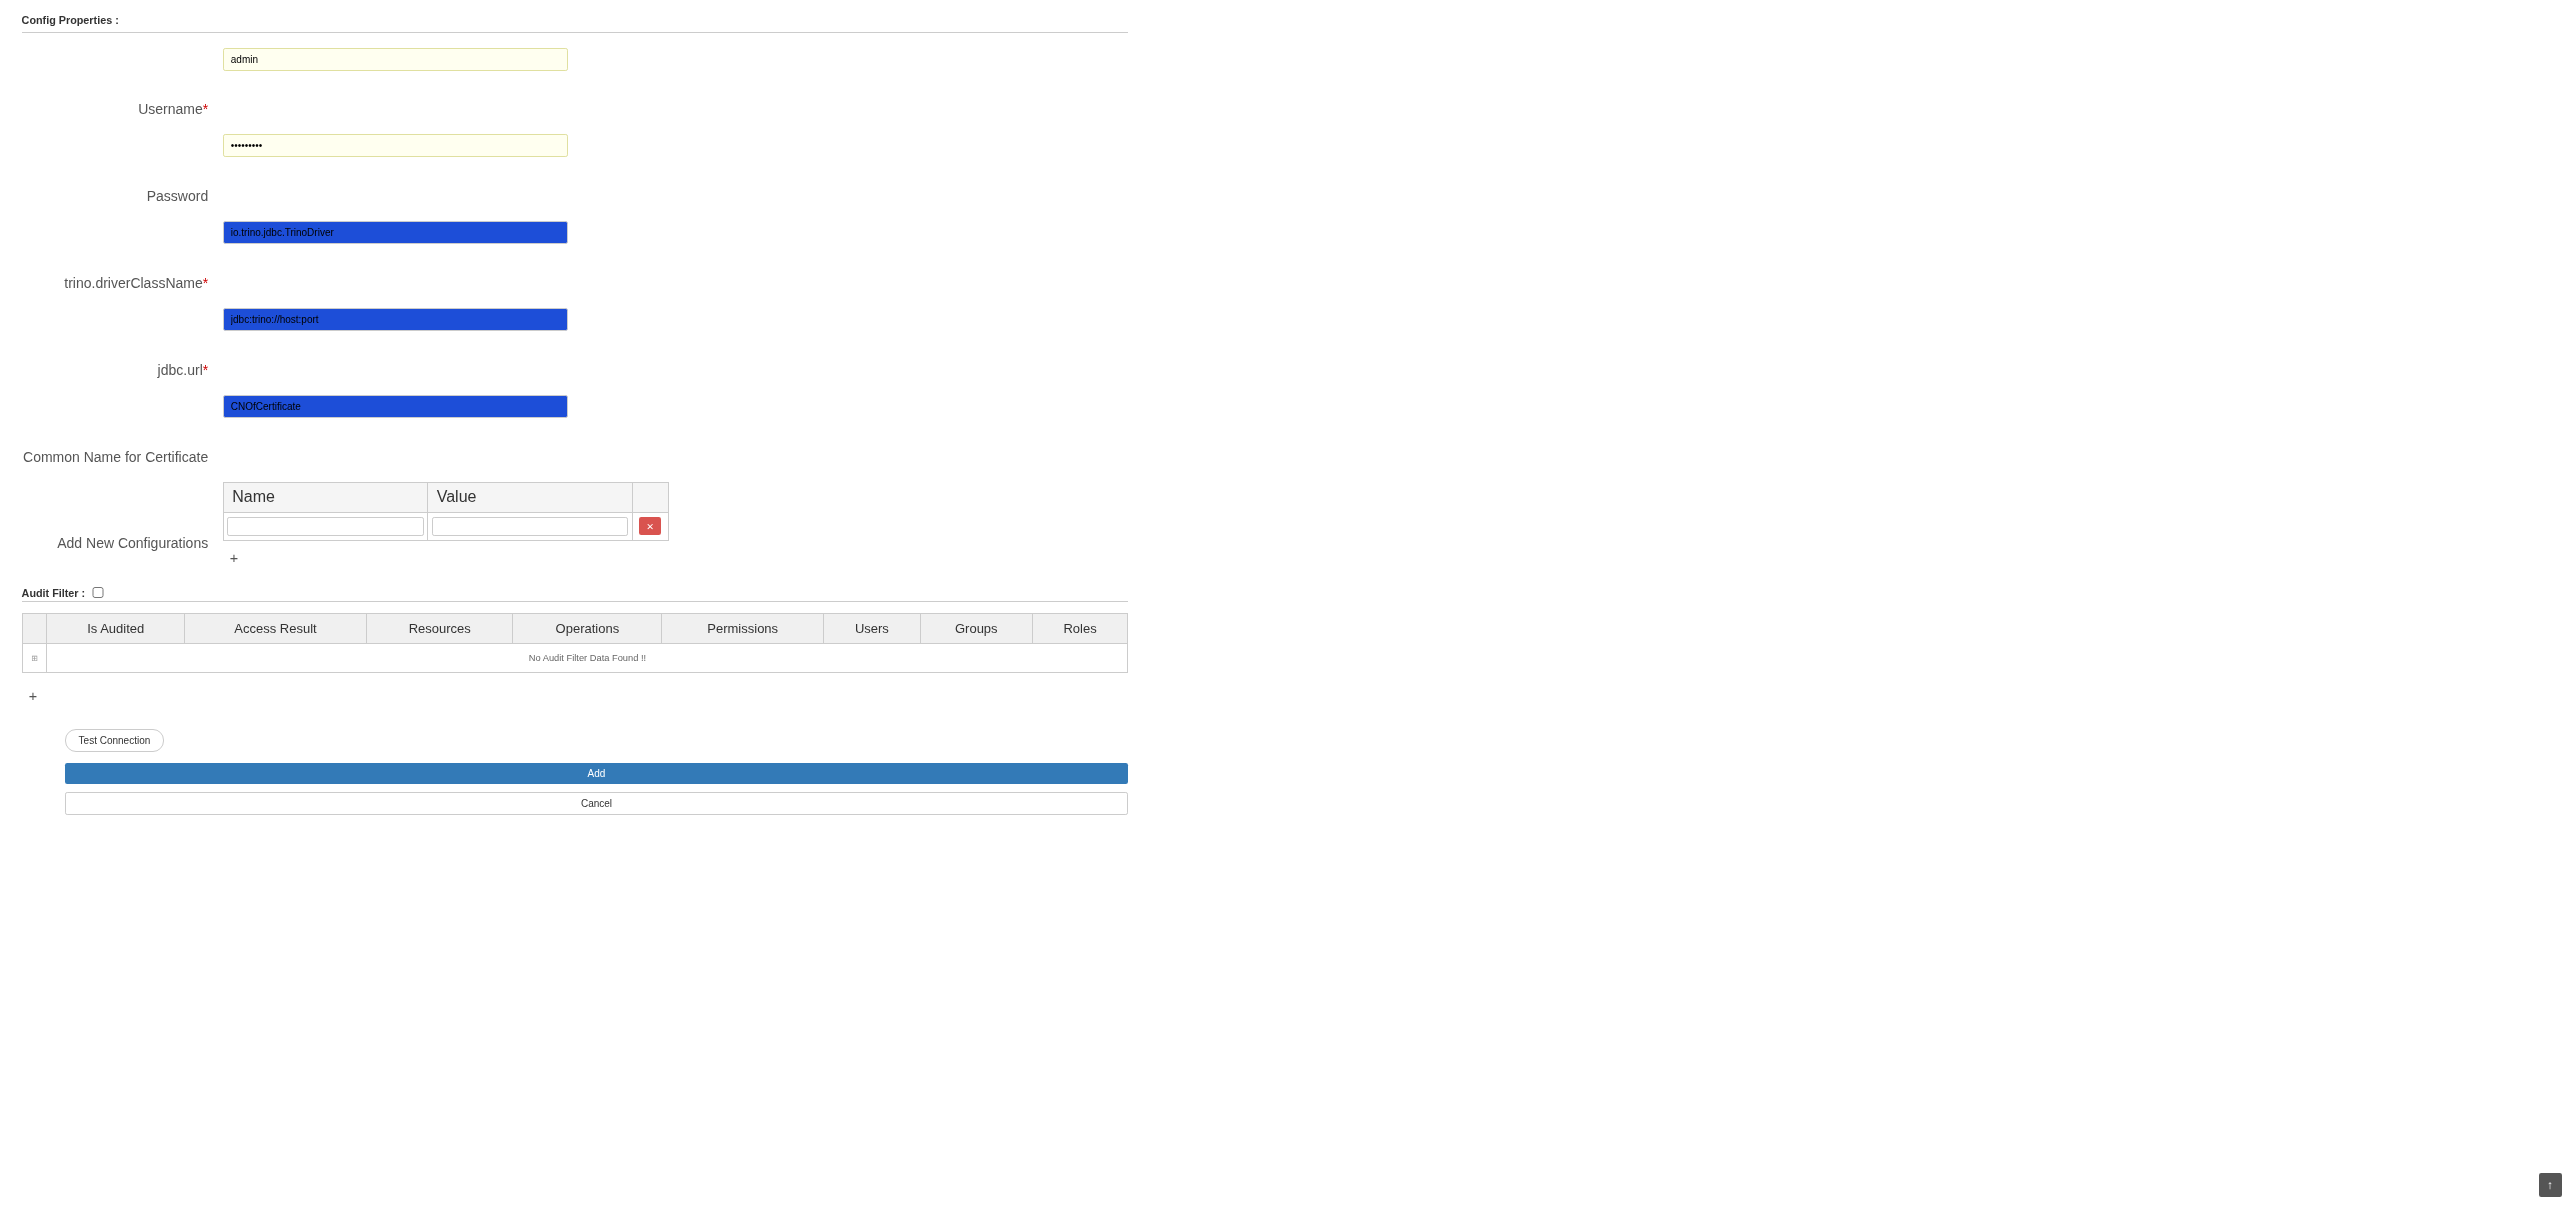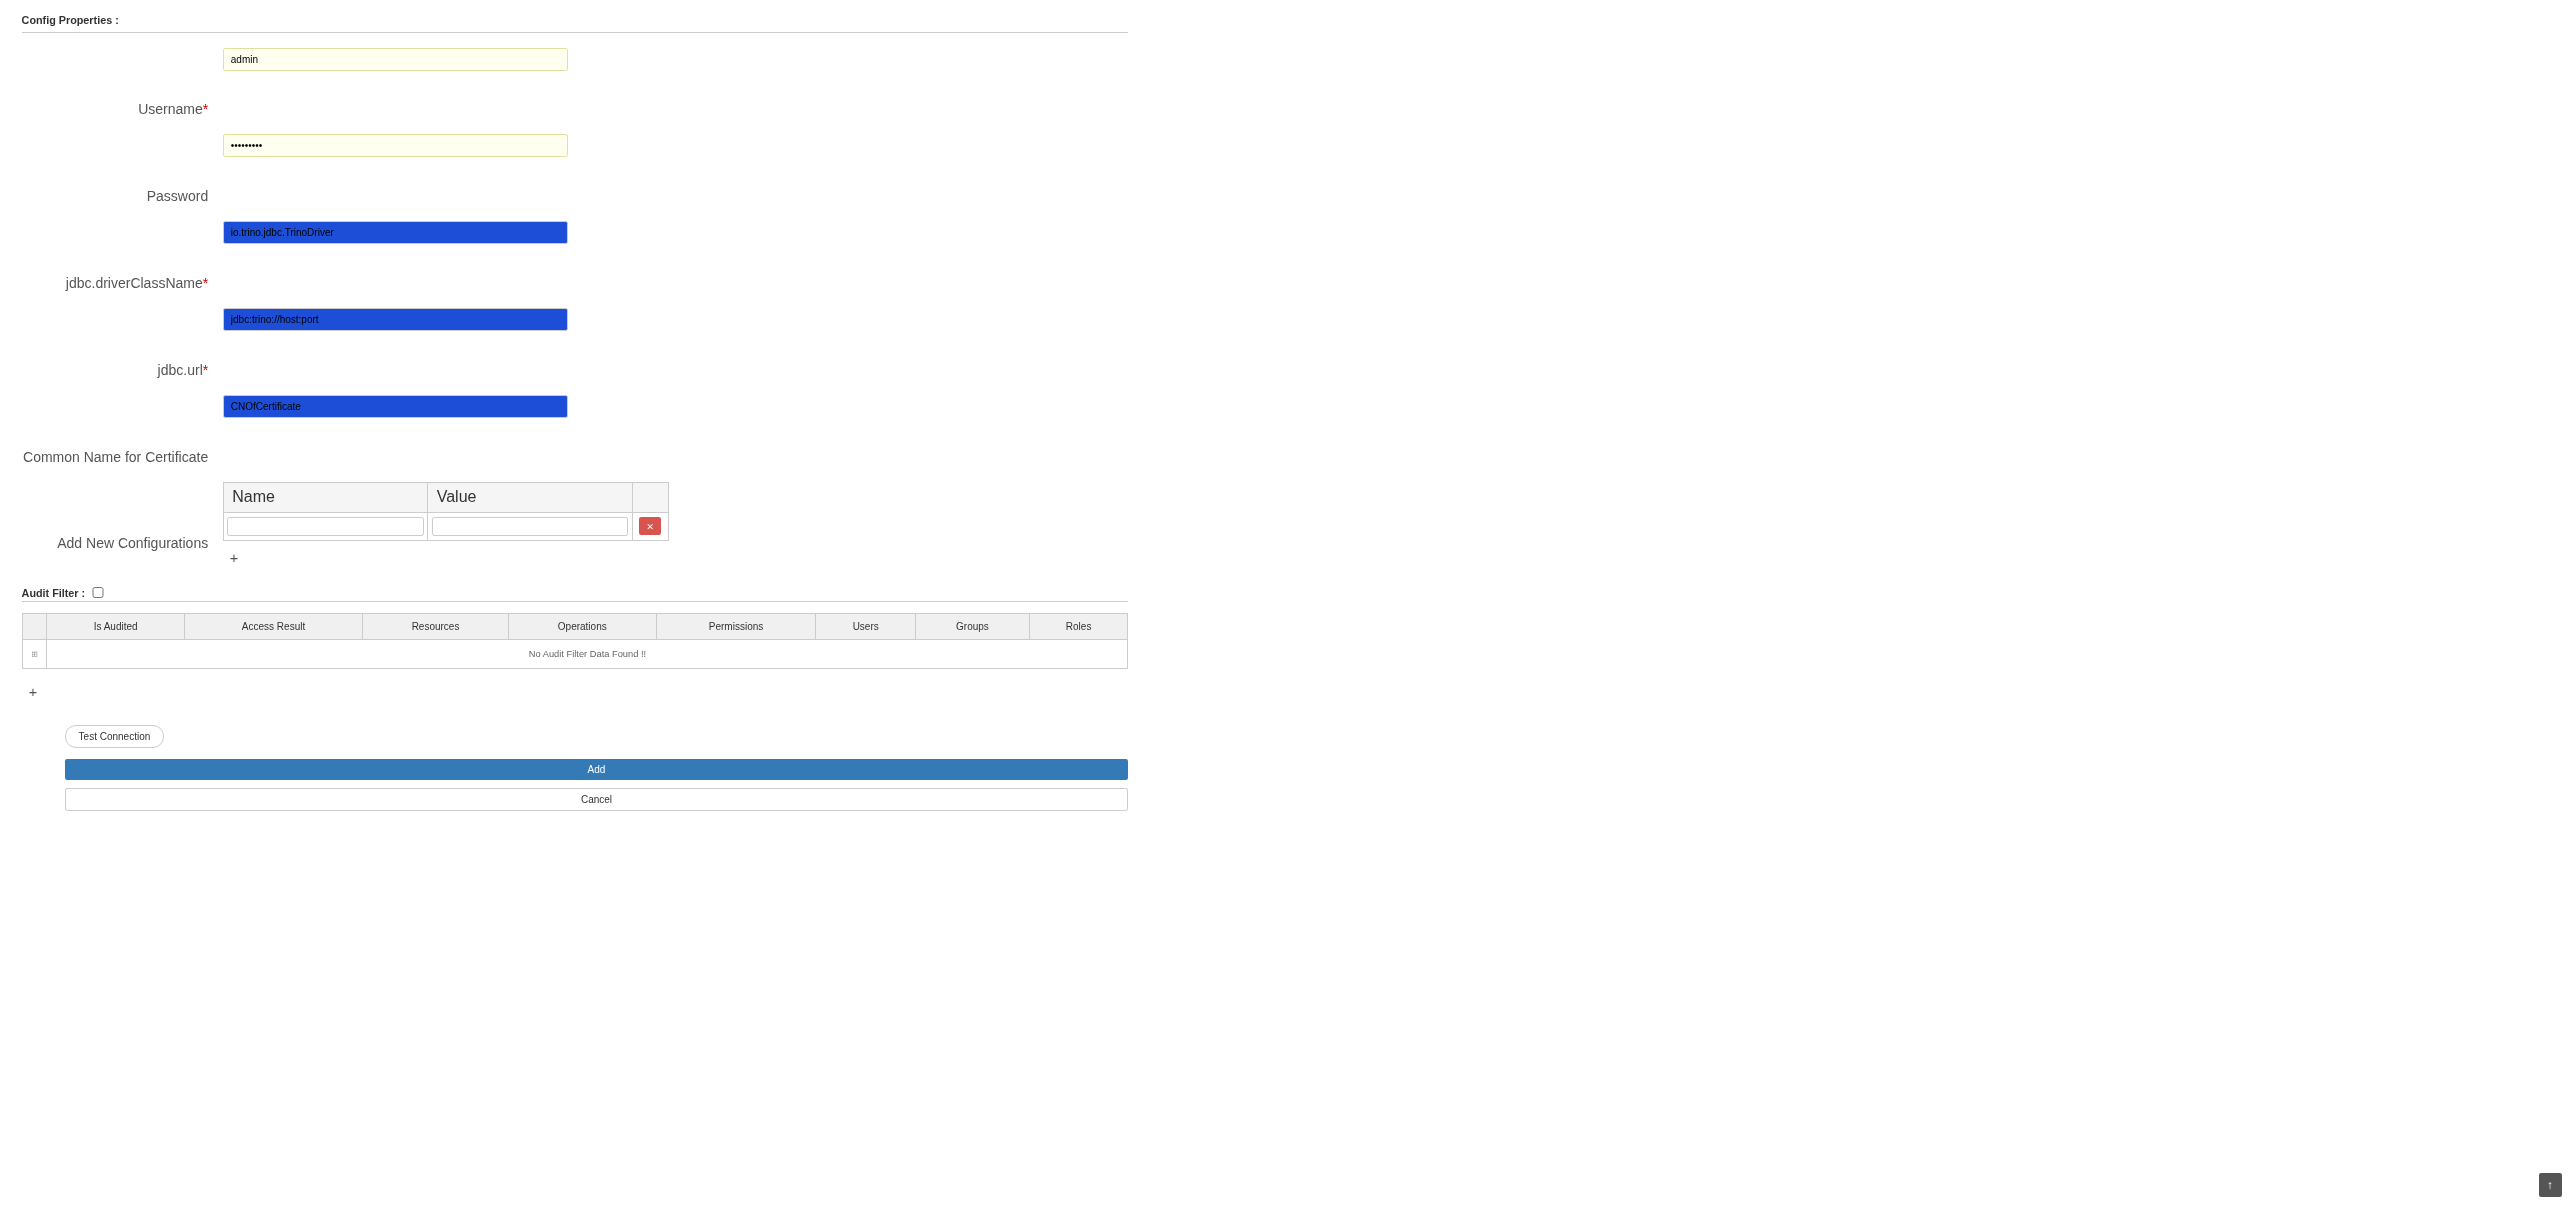--- a/index.html
+++ b/index.html
@@ -121,21 +121,21 @@
     .audit-table {
       width: 100%;
       border-collapse: collapse;
       border: 0.7px solid #ccc;
       margin-bottom: 11.5px;
     }
     .audit-table th {
       background: #f0f0f0;
       border: 0.7px solid #ccc;
       padding: 7.2px 10px;
-      font-size: 10px;
+      font-size: 13px;
       font-weight: normal;
       text-align: center;
     }
     .audit-table td {
       border: 0.7px solid #ccc;
       padding: 8.6px;
       text-align: center;
       font-size: 9.3px;
       color: #666;
     }
@@ -218,21 +218,21 @@
     <input class="form-input yellow-bg" type="text" value="admin" style="">
   </div>
 
   <div class="form-row">
     <div class="form-label">Password</div>
     <input class="form-input yellow-bg" type="password" value="adminpass" style="">
   </div>
 
   <div class="form-row">
     <div class="form-label">
-      <span>jdbc.driverClassName</span><span class="required">*</span>
+      <span>trino.driverClassName</span><span class="required">*</span>
     </div>
     <input class="form-input" type="text" value="io.trino.jdbc.TrinoDriver" style="">
   </div>
 
   <div class="form-row">
     <div class="form-label">
       <span>jdbc.url</span><span class="required">*</span>
     </div>
     <input class="form-input" type="text" value="jdbc:trino://host:port" style="">
   </div>

